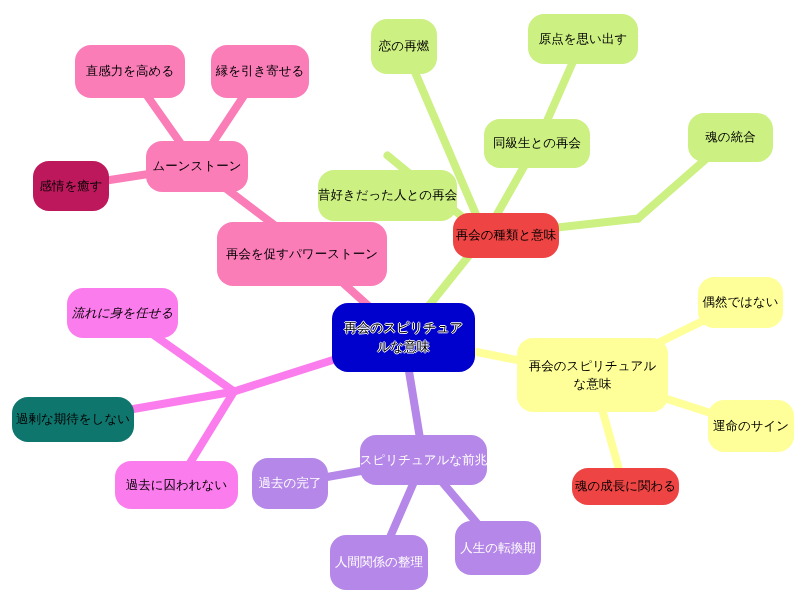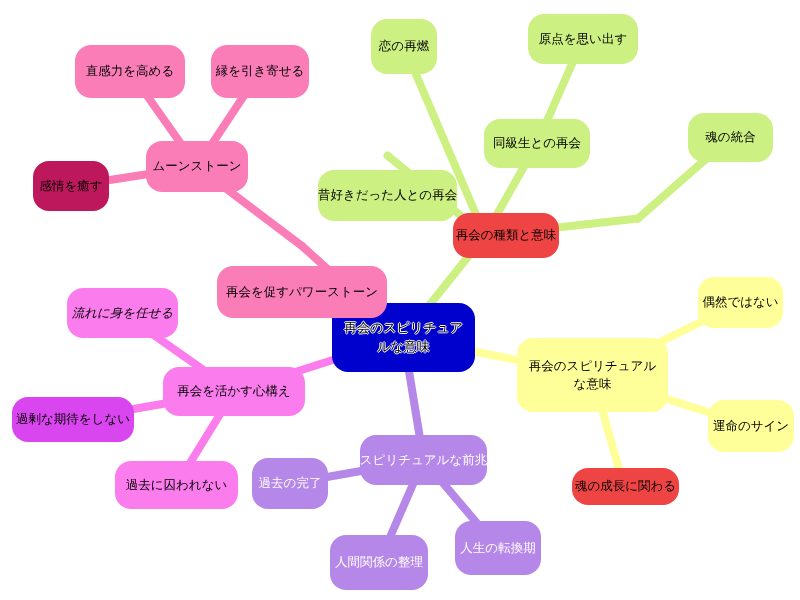--- a/index.html
+++ b/index.html
@@ -76,36 +76,35 @@
       <line x1="234" y1="391.5" x2="122.5" y2="313" stroke="#FB7CEC" stroke-width="8" stroke-linecap="round"></line>
       <line x1="234" y1="391.5" x2="73" y2="419.5" stroke="#FB7CEC" stroke-width="8" stroke-linecap="round"></line>
       <line x1="234" y1="391.5" x2="176.5" y2="485" stroke="#FB7CEC" stroke-width="8" stroke-linecap="round"></line>
       <line x1="403.5" y1="337.5" x2="423.5" y2="460" stroke="#B587E8" stroke-width="8" stroke-linecap="round"></line>
       <line x1="423.5" y1="460" x2="290" y2="483.5" stroke="#B587E8" stroke-width="8" stroke-linecap="round"></line>
       <line x1="423.5" y1="460" x2="379" y2="562.5" stroke="#B587E8" stroke-width="8" stroke-linecap="round"></line>
       <line x1="423.5" y1="460" x2="498" y2="548" stroke="#B587E8" stroke-width="8" stroke-linecap="round"></line>
     </svg>
 
 <div class="node wrap center" style="left: 332px; top: 303px; width: 143px; height: 69px; background: rgb(1, 1, 205);">再会のスピリチュアルな意味</div>
-    <div class="node" style="left: 217px; top: 222px; width: 170px; height: 52px; background: rgb(250, 125, 184); margin-top: 44px;">再会を促すパワーストーン</div>
+    <div class="node" style="left: 217px; top: 222px; width: 170px; height: 64px; background: rgb(250, 125, 184);">再会を促すパワーストーン</div>
     <div class="node" style="left: 146px; top: 141px; width: 102px; height: 51px; background: rgb(250, 125, 184);">ムーンストーン</div>
     <div class="node" style="left: 75px; top: 45px; width: 110px; height: 53px; background: rgb(250, 125, 184);">直感力を高める</div>
     <div class="node" style="left: 211px; top: 45px; width: 98px; height: 53px; background: rgb(250, 125, 184);">縁を引き寄せる</div>
     <div class="node" style="left: 33px; top: 161px; width: 76px; height: 50px; background: #be185d;">感情を癒す</div>
     <div class="node" style="left: 445px; top: 213px; width: 106px; height: 45px; background: #ef4444; margin-left: 8px;">再会の種類と意味</div>
     <div class="node" style="left: 371px; top: 19px; width: 66px; height: 55px; background: rgb(204, 240, 130);">恋の再燃</div>
     <div class="node" style="left: 318px; top: 130px; width: 139px; height: 51px; background: rgb(204, 240, 130); margin-top: 40px;">昔好きだった人との再会</div>
     <div class="node" style="left: 484px; top: 119px; width: 106px; height: 49px; background: rgb(204, 240, 130);">同級生との再会</div>
     <div class="node" style="left: 528px; top: 14px; width: 110px; height: 50px; background: rgb(204, 240, 130);">原点を思い出す</div>
     <div class="node" style="left: 688px; top: 113px; width: 85px; height: 49px; background: rgb(204, 240, 130);">魂の統合</div>
     <div class="node wrap" style="left: 517px; top: 338px; width: 151px; height: 74px; background: rgb(255, 255, 153);">再会のスピリチュアルな意味</div>
     <div class="node" style="left: 698px; top: 277px; width: 85px; height: 51px; background: rgb(255, 255, 153);">偶然ではない</div>
     <div class="node" style="left: 708px; top: 400px; width: 86px; height: 52px; background: rgb(255, 255, 153);">運命のサイン</div>
     <div class="node" style="left: 572px; top: 468px; width: 107px; height: 37px; background: #ef4444;">魂の成長に関わる</div>
-    <div class="node" style="left: 163px; top: 367px; width: 142px; height: 49px; background: rgb(251, 124, 236);">再会を活かす心構え</div>
     <div class="node" style="left: 67px; top: 288px; width: 111px; height: 50px; background: rgb(251, 124, 236); font-style: italic;">流れに身を任せる</div>
-    <div class="node" style="left: 12px; top: 397px; width: 122px; height: 45px; background: #d946ef;">過剰な期待をしない</div>
+    <div class="node" style="left: 12px; top: 397px; width: 122px; height: 45px; background: #0f766e;">過剰な期待をしない</div>
     <div class="node" style="left: 115px; top: 461px; width: 123px; height: 48px; background: rgb(251, 124, 236);">過去に囚われない</div>
     <div class="node light" style="left: 360px; top: 435px; width: 127px; height: 50px; background: rgb(181, 135, 232);">スピリチュアルな前兆</div>
     <div class="node light" style="left: 252px; top: 458px; width: 76px; height: 51px; background: rgb(181, 135, 232);">過去の完了</div>
     <div class="node light" style="left: 455px; top: 521px; width: 86px; height: 54px; background: rgb(181, 135, 232);">人生の転換期</div>
     <div class="node light" style="left: 330px; top: 535px; width: 98px; height: 55px; background: rgb(181, 135, 232);">人間関係の整理</div>
   </div>
 
 </body></html>

